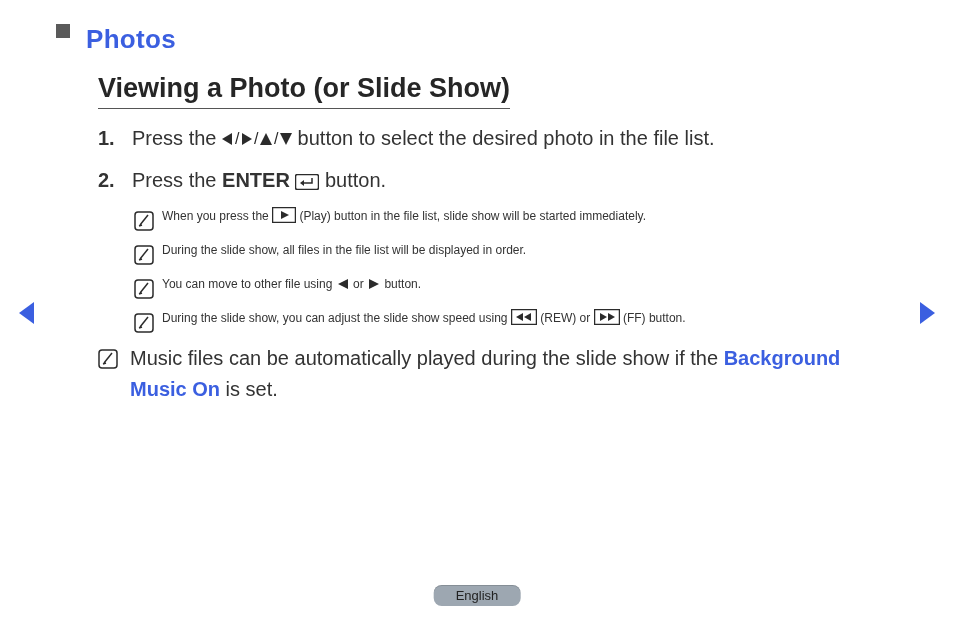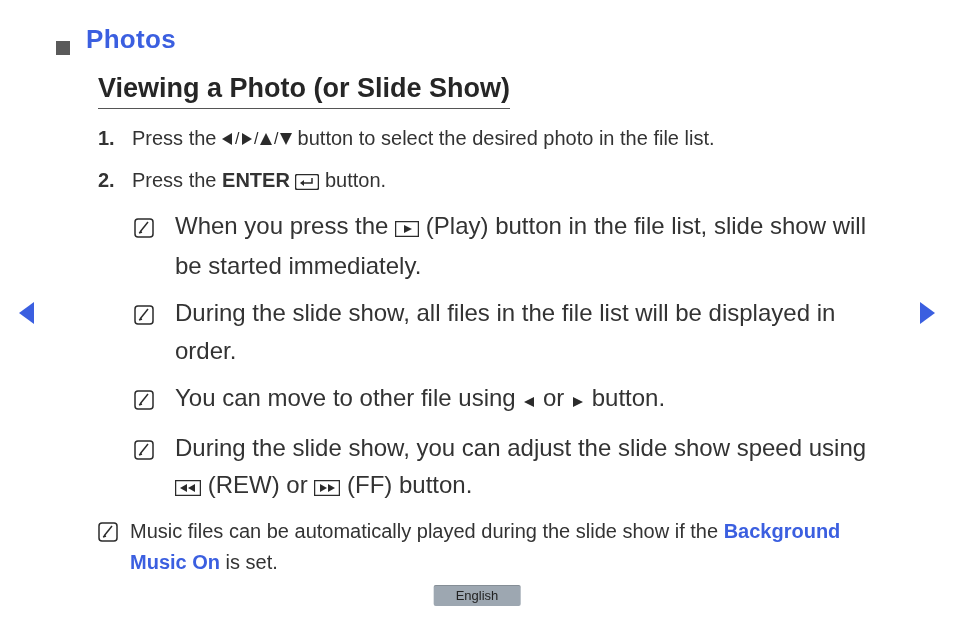--- a/index.html
+++ b/index.html
@@ -1,35 +1,35 @@
 <!DOCTYPE html>
 <html><head>
 <meta charset="utf-8">
 <style>
   * { box-sizing: border-box; margin: 0; padding: 0; }
   html, body { width: 954px; height: 624px; font-family: Arial, Helvetica, sans-serif; background:#fff; color:#3a3a3a; }
   .page { position:relative; width:954px; height:624px; padding:24px 60px 0 60px; }
-  .title-row { display:flex; align-items:flex-end; gap:16px; margin-left:-4px; }
+  .title-row { display:flex; align-items:flex-start; gap:16px; margin-left:-4px; }
   .bullet-sq { width:14px; height:14px; background:#5a5a5a; display:inline-block; }
   .section-title { color:#3b5fe0; font-size:26px; font-weight:600; letter-spacing:0.3px; }
   .subtitle { margin:18px 0 14px 38px; font-size:27px; font-weight:700; color:#262626; border-bottom:1.5px solid #555; display:inline-block; padding-bottom:4px; }
   ol.steps { list-style:none; margin-left:38px; }
   ol.steps > li { display:flex; gap:12px; font-size:20px; line-height:1.55; margin-bottom:8px; color:#333; }
   ol.steps .num { font-weight:700; min-width:22px; }
   .notes { margin-left:74px; margin-top:6px; }
-  .note-row { display:flex; gap:21px; font-size:24px; line-height:1.55; margin-bottom:10px; color:#333; align-items:flex-start; }
+  .note-row { display:flex; gap:8px; font-size:12px; line-height:1.55; margin-bottom:10px; color:#333; align-items:flex-start; }
   .note-icon { width:20px; height:20px; flex-shrink:0; margin-top:4px; }
   .outer-note { margin-left:38px; display:flex; gap:12px; font-size:20px; line-height:1.55; color:#333; margin-top:4px;justify-content:center; }
   .link-blue { color:#3b5fe0; font-weight:600; }
   .bold { font-weight:700;text-align:center; }
   .inline-svg { display:inline-block; vertical-align:-3px; }
   .nav-arrow { position:absolute; top:300px; cursor:pointer; }
   .nav-left { left:16px; }
   .nav-right { right:16px; }
-  .lang-pill { position:absolute; bottom:18px; left:50%; transform:translateX(-50%); background:#9da7b1; color:#222; font-size:13px; padding:3px 22px; border-radius:2px; box-shadow:0 1px 0 rgba(0,0,0,.15) inset; }
+  .lang-pill { position:absolute; bottom:18px; left:50%; transform:translateX(-50%); background:#9da7b1; color:#222; font-size:13px; padding:3px 22px; border-radius:8px; box-shadow:0 1px 0 rgba(0,0,0,.15) inset; }
   .txt { display:inline; }
 </style>
 </head>
 <body>
 
 <div class="page">
 
   <div class="title-row">
     <span class="bullet-sq"></span>
     <span class="section-title">Photos</span>

